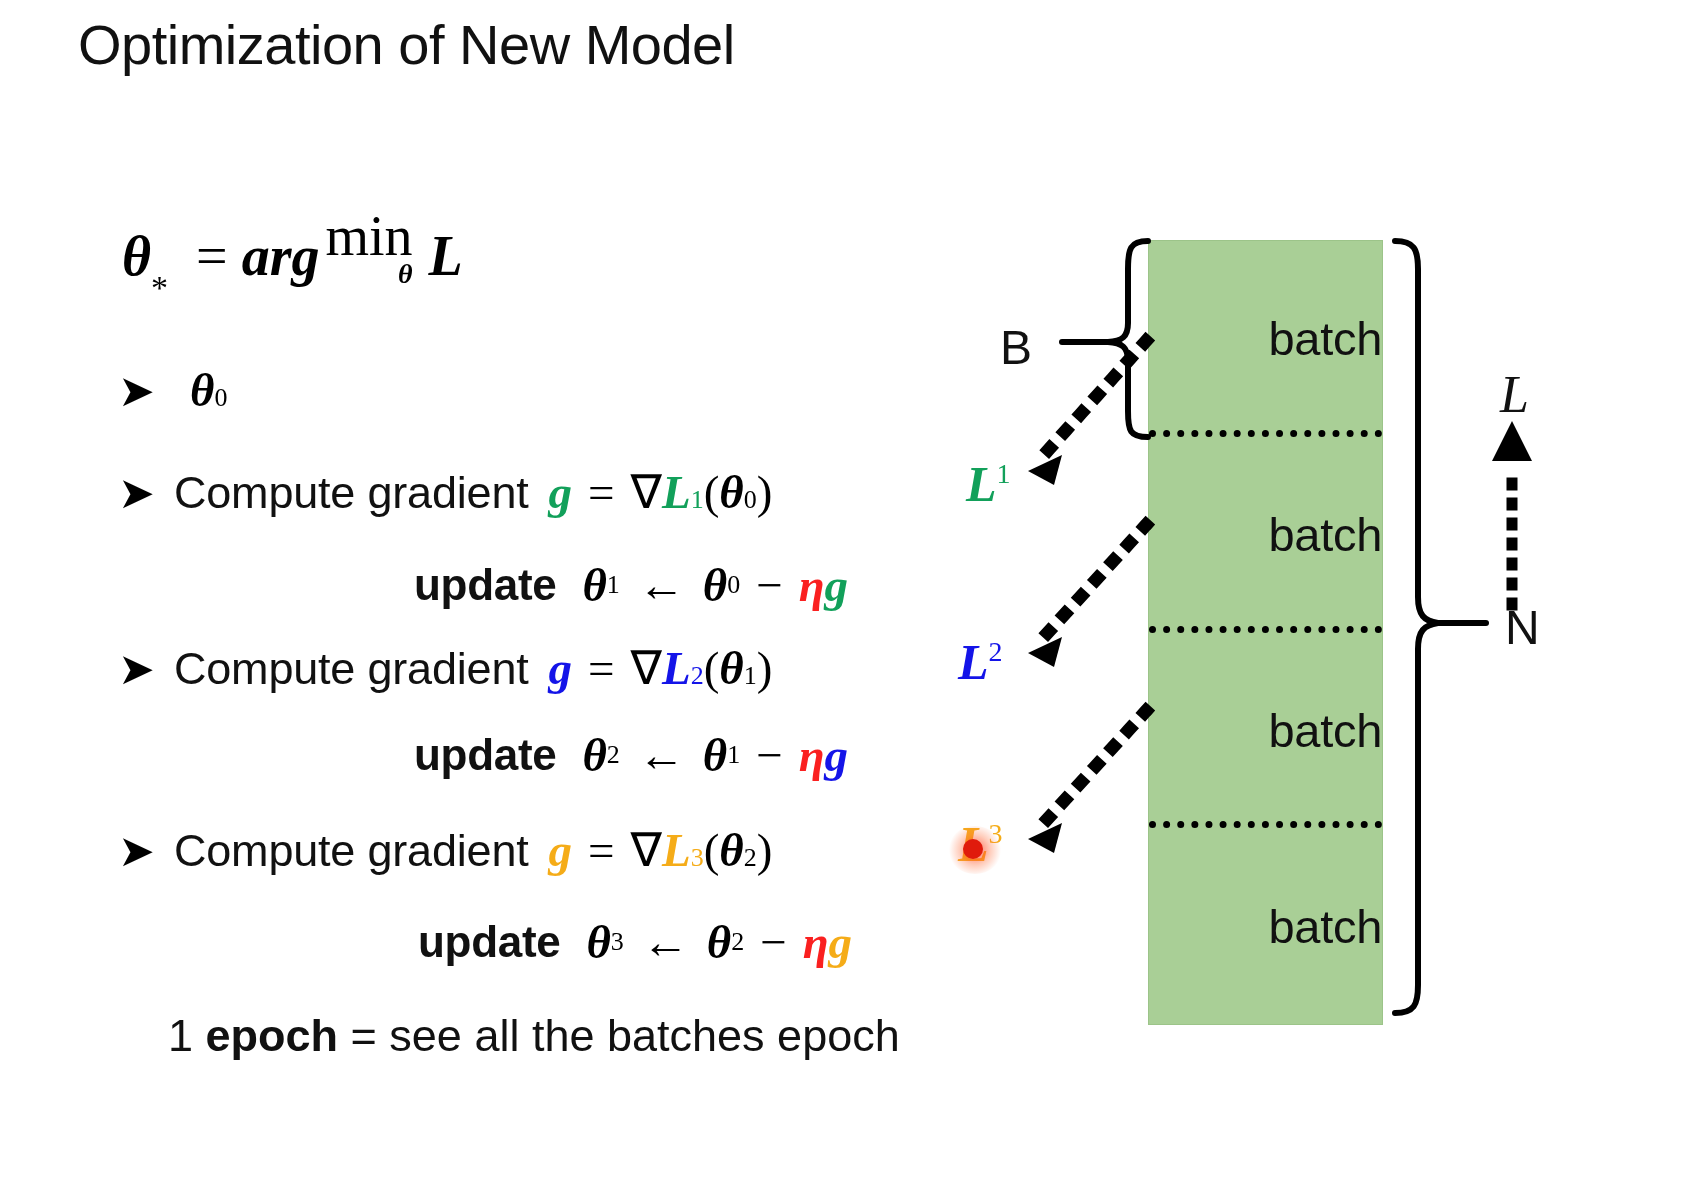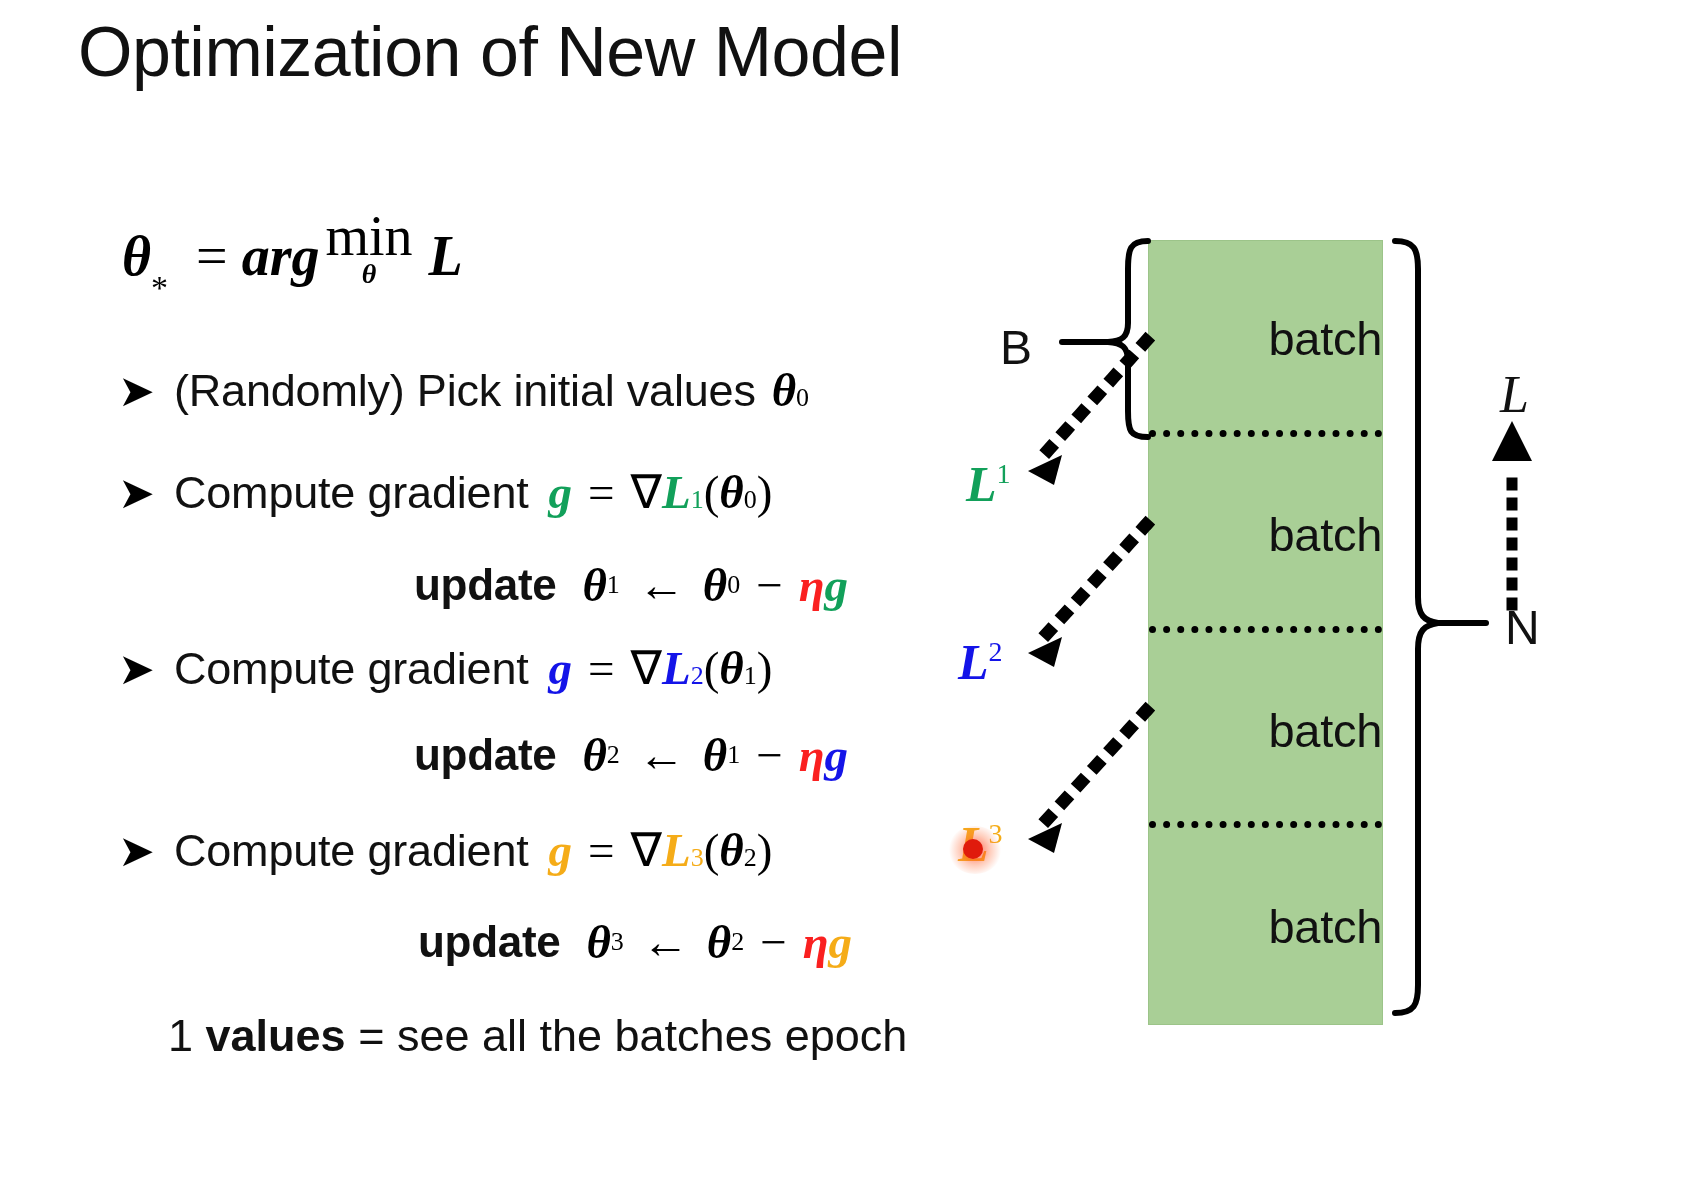--- a/index.html
+++ b/index.html
@@ -14,21 +14,21 @@
     overflow: hidden;
     font-family: "Liberation Sans", sans-serif;
     color: #000000;
   }
 
   
   #slide-title {
     position: absolute;
     left: 78px;
     top: 16px;
-    font-size: 70px;
+    font-size: 56px;
     font-weight: 300;
     letter-spacing: -0.5px;
     line-height: 1.05;
     color: #111111;
     white-space: nowrap;
   }
 
   
   .math {
     font-family: "Liberation Serif", serif;
@@ -58,21 +58,21 @@
     left: 122px;
     top: 208px;
     font-size: 56px;
     white-space: nowrap;
     display: flex;
     align-items: flex-end;
   }
   #objective-eq .minblock {
     display: inline-flex;
     flex-direction: column;
-    align-items: center;
+    align-items: flex-end;
     line-height: 1;
     margin: 0 6px;
   }
   #objective-eq .minblock .mintop {
     font-family: "Liberation Serif", serif;
     font-style: normal;
     font-size: 56px;
   }
   #objective-eq .minblock .minsub {
     font-family: "Liberation Serif", serif;
@@ -250,21 +250,20 @@
   <span class="math">arg</span>
   <span class="minblock">
     <span class="mintop">min</span>
     <span class="minsub">θ</span>
   </span>
   <span class="math" style="margin-left:10px;">L</span>
 </div>
 
 <div class="bullet-row" style="top:363px;">
   <span class="bullet-marker">➤</span>
-  <span class="bullet-text">(Randomly) Pick initial values</span>
   <span class="bold-math eq-inline" style="margin-left:16px;">θ</span>
     <sup class="sp" style="font-size:26px;">0</sup>
 </div>
 
 <div class="bullet-row" style="top:464px;">
   <span class="bullet-marker">➤</span>
   <span class="bullet-text">Compute gradient</span>
   <span class="bold-math eq-inline c-green" style="margin-left:20px;">g</span>
   <span class="mathup eq-inline" style="margin:0 16px;">=</span>
   <span class="mathup eq-inline">∇</span>
@@ -348,21 +347,21 @@
     <sup class="sp" style="font-size:26px;">3</sup>
   <span class="mathup update-eq" style="margin:0 18px;">←</span>
   <span class="bold-math update-eq">θ</span>
     <sup class="sp" style="font-size:26px;">2</sup>
   <span class="mathup update-eq" style="margin:0 16px;">−</span>
   <span class="math update-eq c-red">η</span>
     <span class="bold-math update-eq c-orange">g</span>
 </div>
 
 <div id="epoch-line">
-  <span>1 </span><b>values</b><span> = see all the batches epoch</span>
+  <span>1 </span><b>epoch</b><span> = see all the batches epoch</span>
 </div>
 
 <div id="batch-diagram">
 
   <div id="batch-column">
     <div class="batch-cell">
       <span class="batch-label">batch</span>
       <div class="batch-divider" style="bottom:0;"></div>
     </div>
     <div class="batch-cell">

